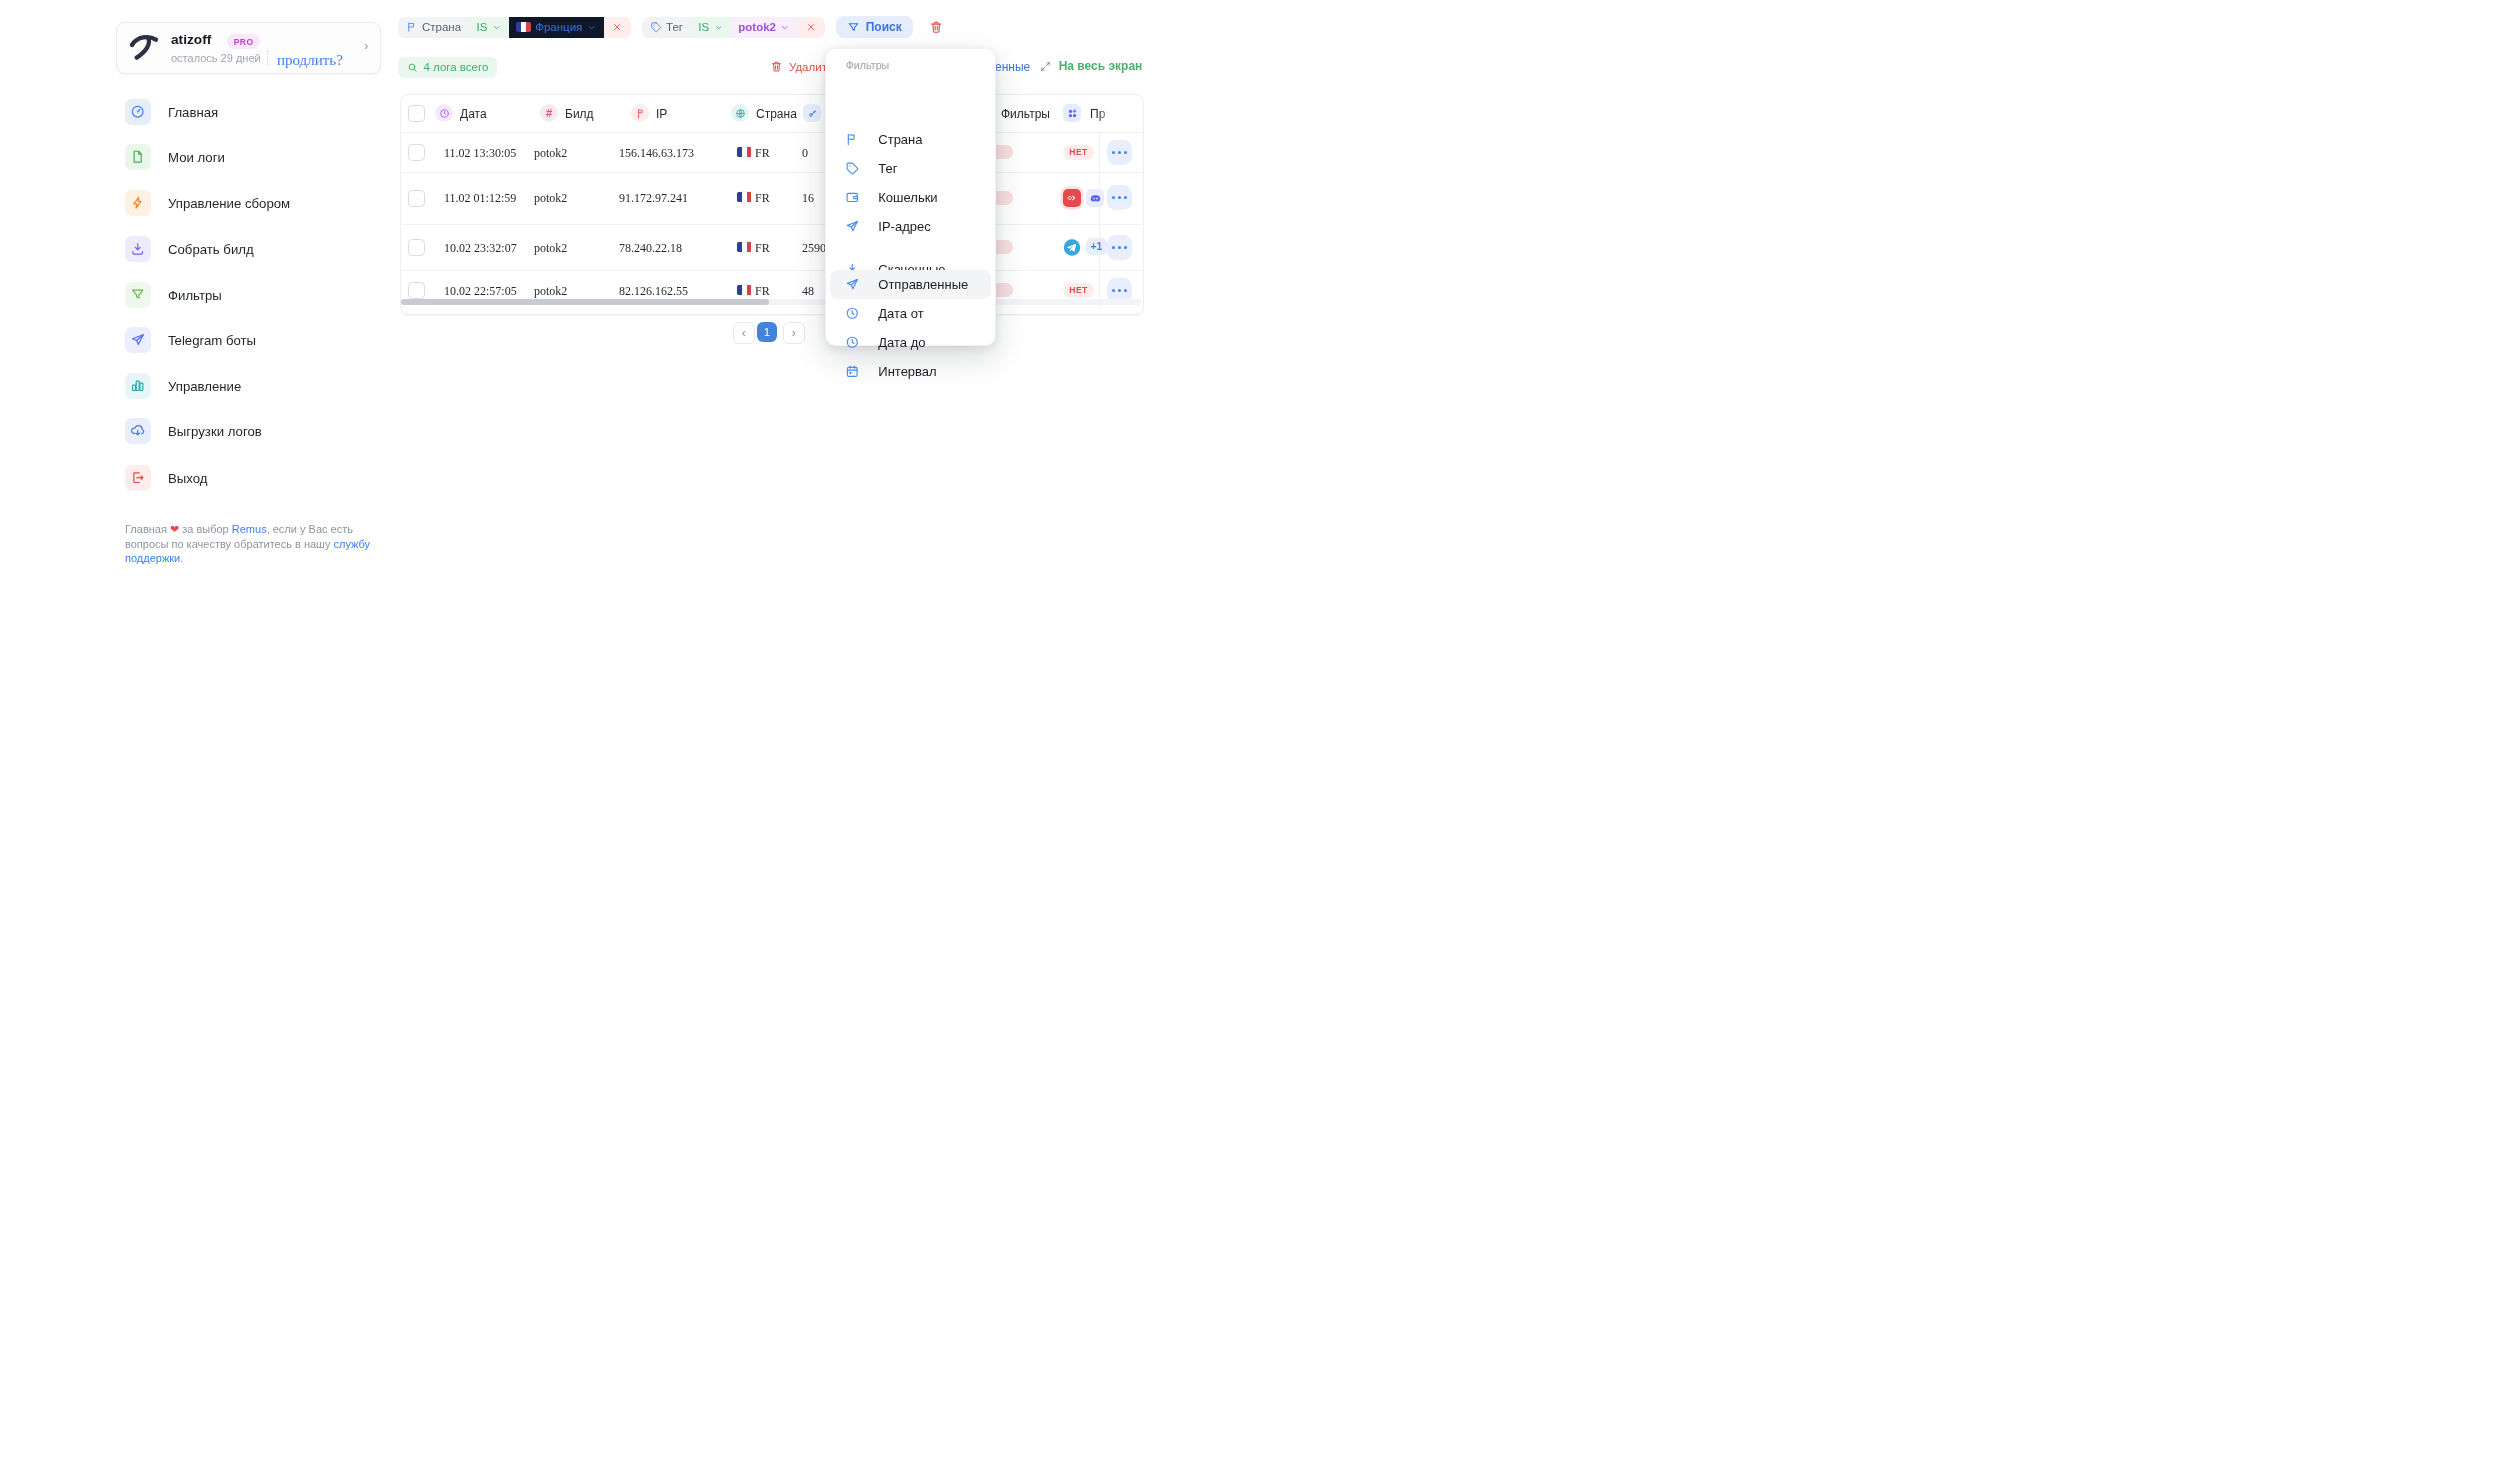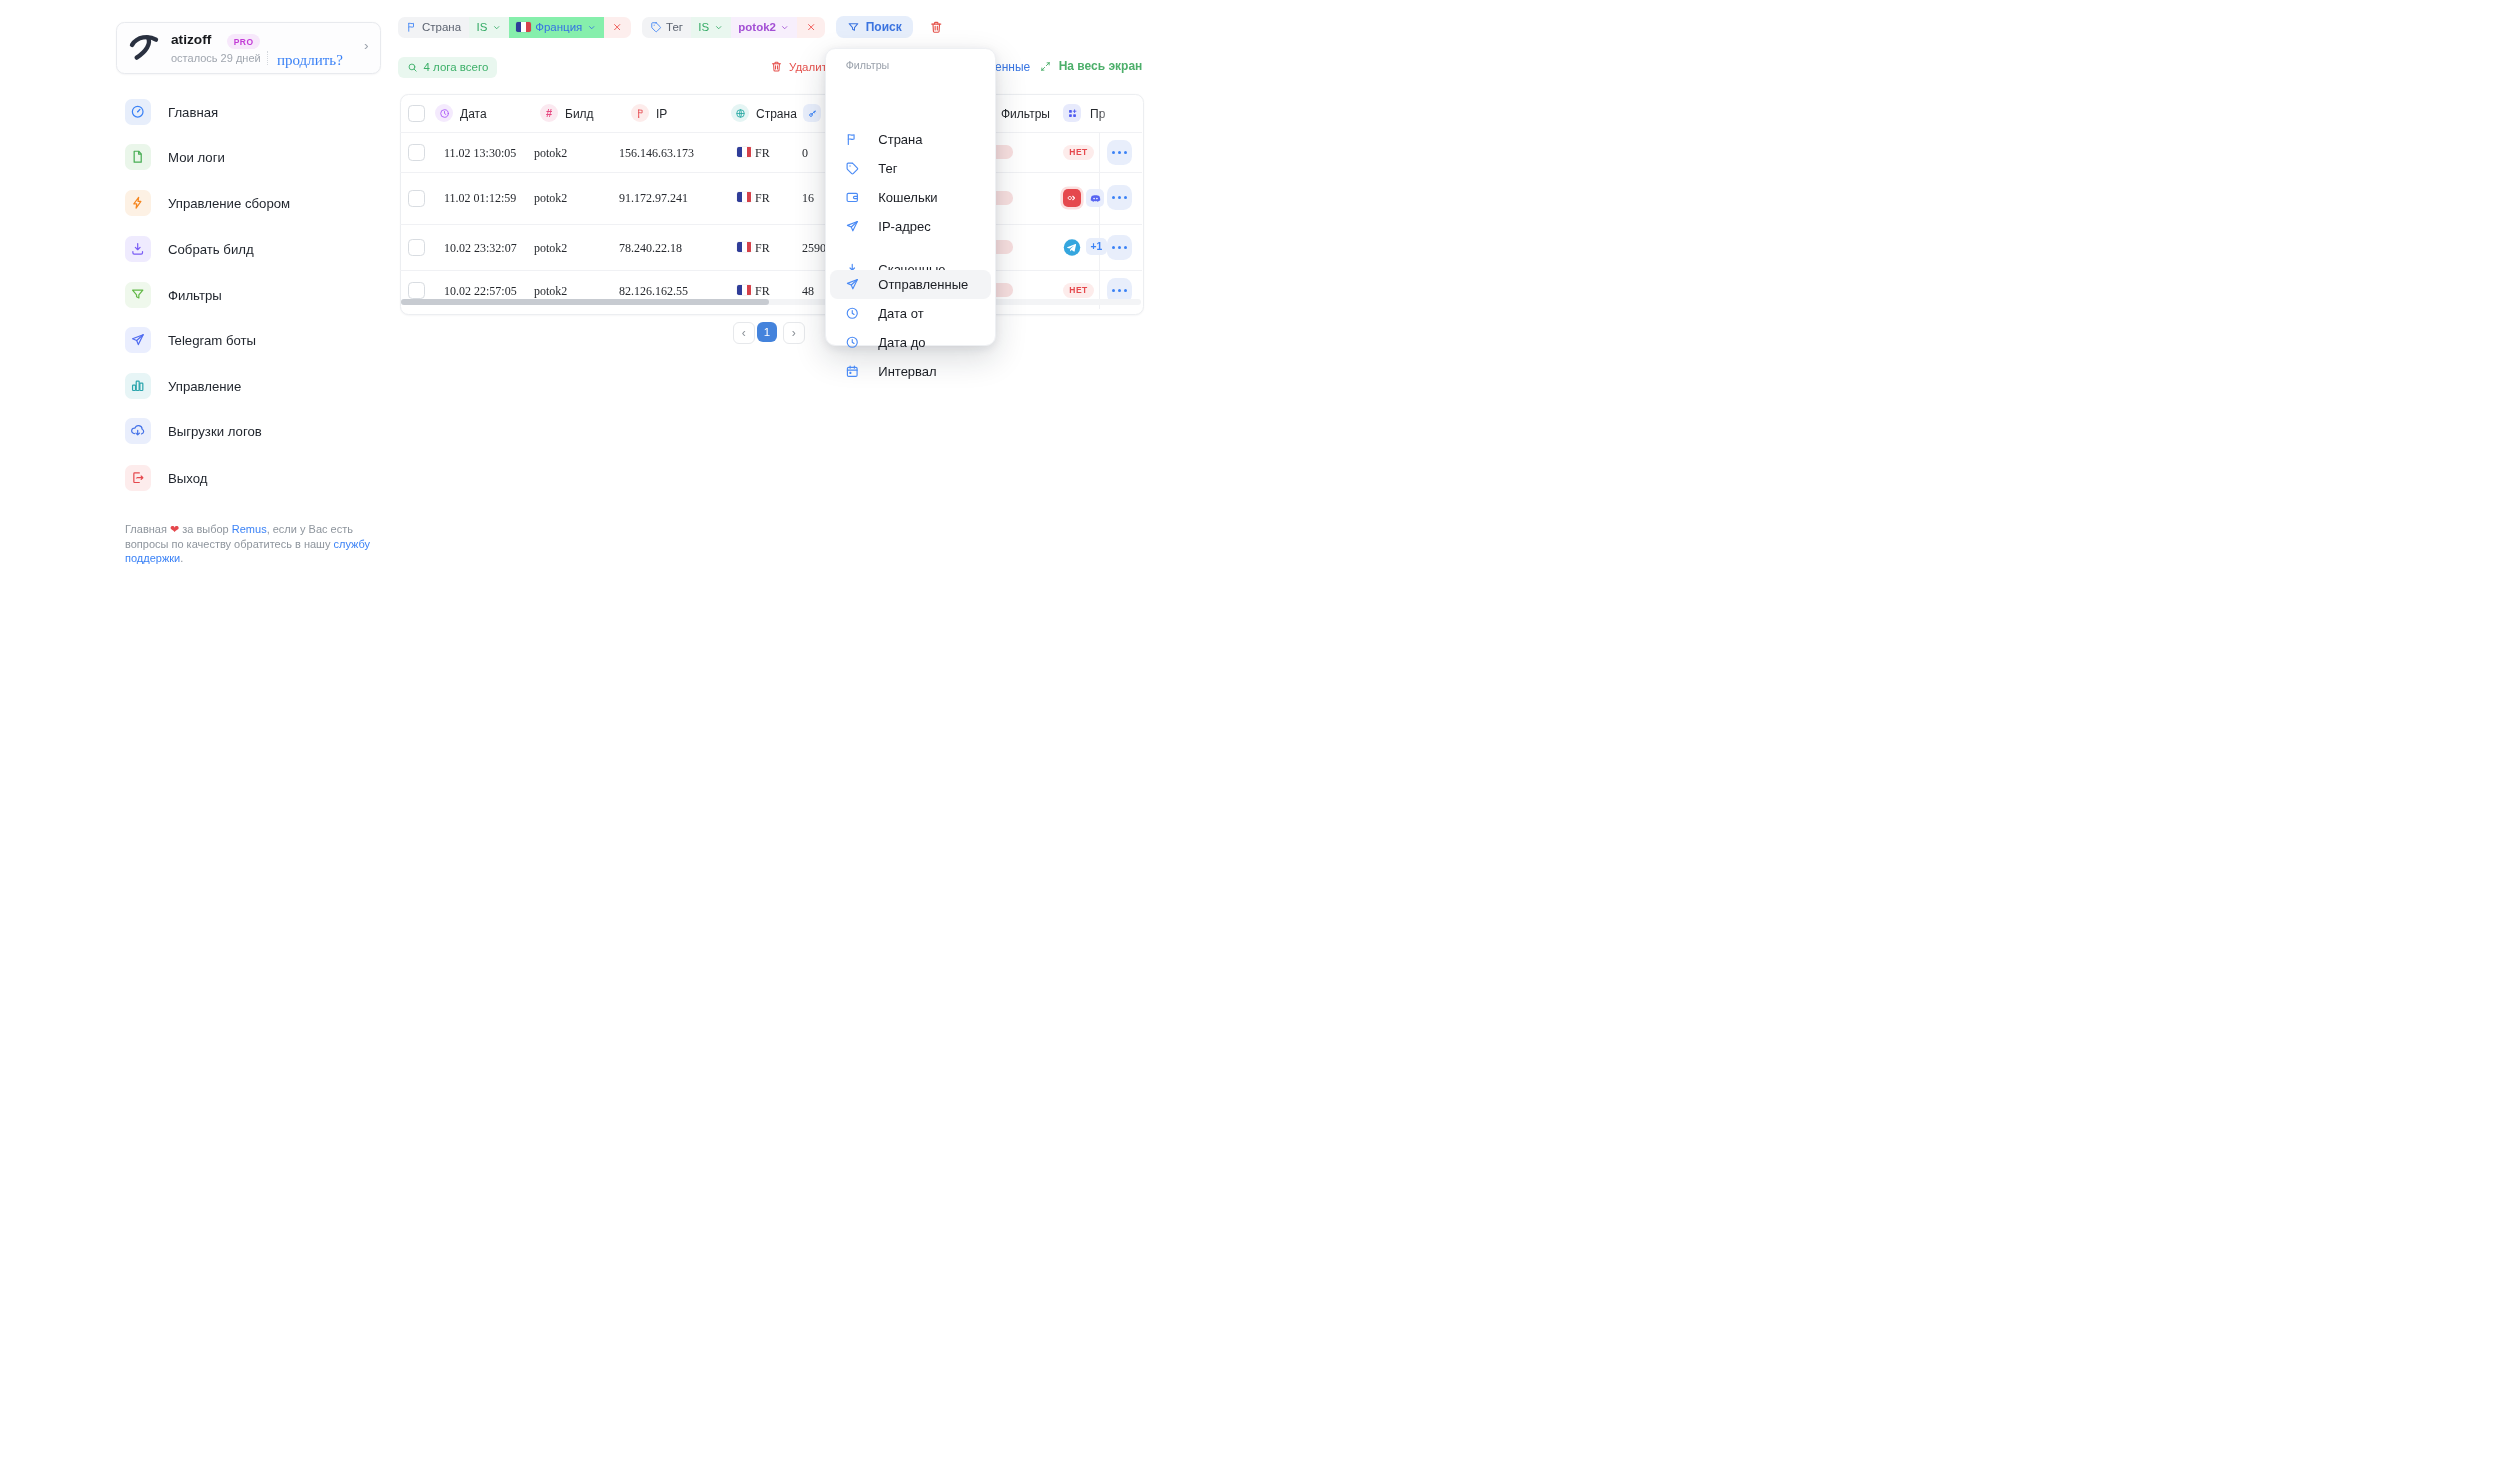--- a/index.html
+++ b/index.html
@@ -29,21 +29,21 @@
   .foot a{color:#3b82f6;text-decoration:none;}
   .heart{color:#e5484d;}
 
   
   .chips-row{left:398px;top:17px;height:20.5px;display:flex;align-items:center;gap:11px;}
   .chip{display:flex;height:20.5px;border-radius:6.8px;overflow:hidden;font-size:11.5px;font-weight:500;}
   .seg{display:flex;align-items:center;gap:4.3px;padding:0 7.7px;}
   .seg svg{width:12px;height:12px;}
   .seg.field{background:#f2f3f5;color:#5c6370;}
   .seg.op{background:#e9f7ef;color:#35ab66;}
-  .seg.val-blue{background:#86efac;color:#3572e3;}
+  .seg.val-blue{background:#0f172a;color:#3572e3;}
   .seg.val-purple{background:#f7effc;color:#a34fd4;}
   .seg.x{background:#fdeeed;color:#ef5350;padding:0 8.5px;cursor:pointer;}
   .flag-fr{width:14.5px;height:10.3px;border-radius:1.7px;overflow:hidden;display:flex;flex:none;box-shadow:0 0 0 0.4px rgba(0,0,0,.08);}
   .flag-fr i{flex:1;}
   .flag-fr i:nth-child(1){background:#2f3d99;}
   .flag-fr i:nth-child(2){background:#fff;}
   .flag-fr i:nth-child(3){background:#d5414a;}
   .search-btn{display:flex;align-items:center;gap:6px;height:22px;padding:0 11px;background:#e6eefb;
               border-radius:7.7px;color:#3b74e0;font-size:12px;font-weight:600;cursor:pointer;}
   .search-btn svg{width:13px;height:13px;}

